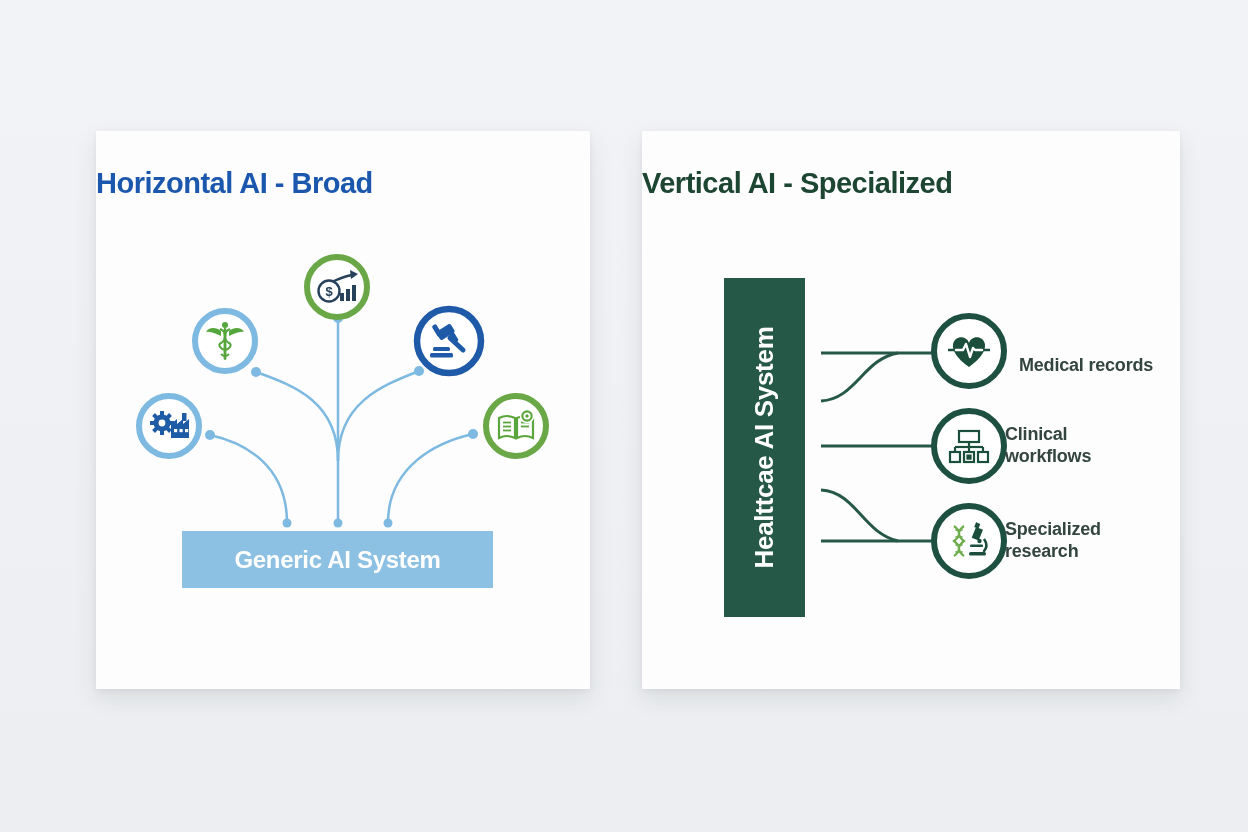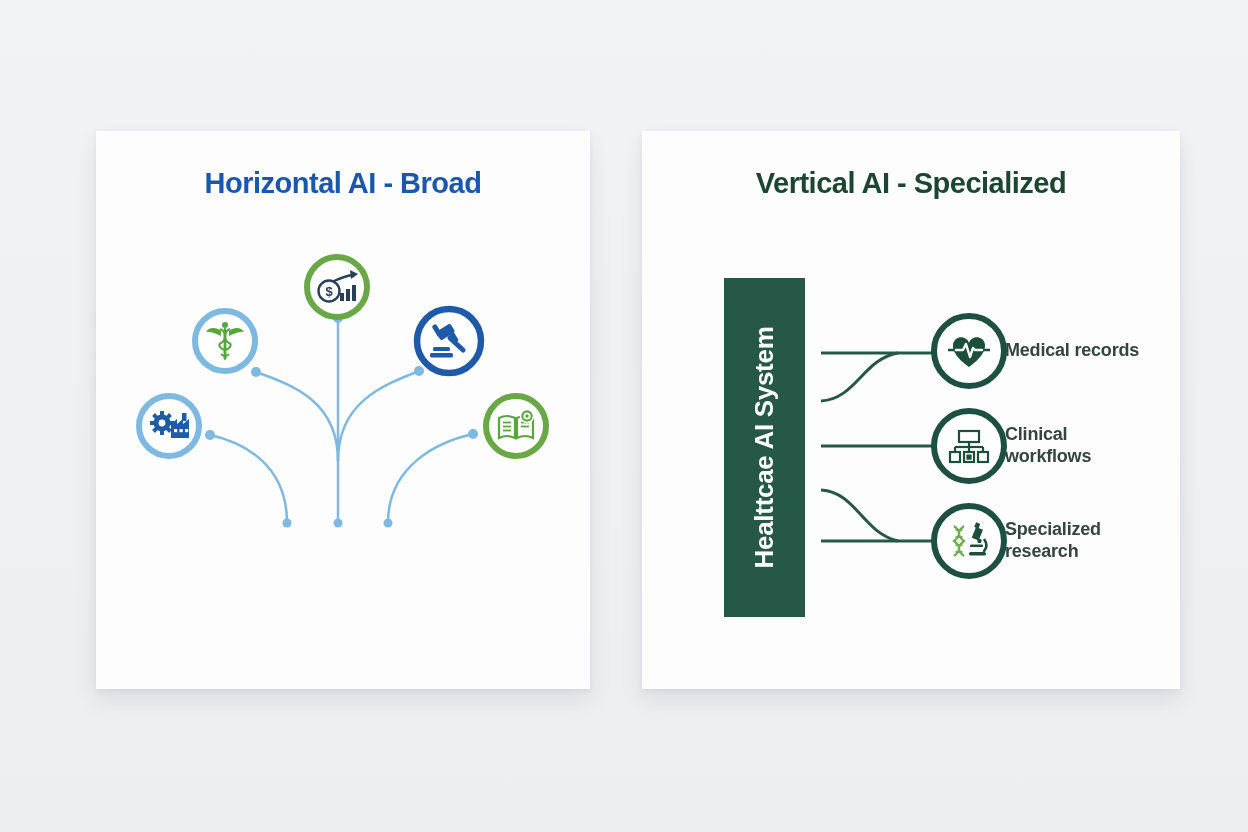--- a/index.html
+++ b/index.html
@@ -11,21 +11,21 @@
   }
   .canvas{position:absolute;inset:0;}
   .card{
     position:absolute;top:131px;height:558px;background:#fdfdfe;
     box-shadow:0 10px 22px rgba(45,55,70,0.10), 0 2px 5px rgba(45,55,70,0.06);
   }
   .card-left{left:96px;width:494px;}
   .card-right{left:642px;width:506px;padding-left:32px;}
   .card-title{
     position:absolute;top:36px;left:0;width:100%;
-    text-align:center;font-weight:700;font-size:29px;letter-spacing:-0.5px;
+    font-weight:700;font-size:29px;letter-spacing:-0.5px;
   }
   .card-left .card-title{color:#1a57ad;}
   .card-right .card-title{color:#1d4632;}
   .diagram-svg{position:absolute;left:0;top:0;width:100%;height:100%;}
   .generic-box{
     position:absolute;left:86px;top:400px;width:311px;height:57px;
     background:#8cc1e3;display:flex;align-items:center;justify-content:center;
     color:#ffffff;font-weight:700;font-size:24px;letter-spacing:-0.3px;
   }
   .system-bar{
@@ -34,21 +34,21 @@
   }
   .system-bar span{
     transform:rotate(-90deg);white-space:nowrap;color:#ffffff;
     font-weight:700;font-size:26px;letter-spacing:-0.3px;
   }
   .item-label{
     position:absolute;left:363px;transform:translateY(-50%);
     color:#344540;font-weight:700;font-size:18px;letter-spacing:-0.2px;
     line-height:1.2;width:135px;
   }
-  .label-1{top:220px;} .label-2{top:315px;} .label-3{top:410px;}
+  .label-1{top:235px;margin-left:14px;} .label-2{top:315px;} .label-3{top:410px;}
 </style>
 </head>
 <body>
 
 <div class="canvas">
 
   <div class="card card-left">
     <svg class="diagram-svg" viewBox="0 0 494 558">
 
       <g stroke="#7db9e0" stroke-width="2.5" fill="none">
@@ -143,20 +143,21 @@
           <line x1="5" y1="-4.5" x2="13" y2="-4.5" stroke-width="1.8"></line>
           <line x1="5" y1="-0.5" x2="13" y2="-0.5" stroke-width="1.8"></line>
           <circle cx="11" cy="-11" r="6.5" fill="#5aa63c" stroke="#ffffff" stroke-width="1.6"></circle>
           <circle cx="11" cy="-11" r="3.6" fill="#ffffff" stroke="none"></circle>
           <circle cx="11" cy="-11" r="1.7" fill="#5aa63c" stroke="none"></circle>
         </g>
       </g>
     </svg>
 
     <div class="card-title">Horizontal AI - Broad</div>
+    <div class="generic-box">Generic AI System</div>
   </div>
 
   <div class="card card-right">
     <svg class="diagram-svg" viewBox="0 0 506 558">
 
       <g stroke="#265847" stroke-width="3" fill="none">
         <path d="M163,222 L276,222"></path>
         <path d="M163,270 C198,268 205,228 240,222"></path>
         <path d="M163,315 L276,315"></path>
         <path d="M163,410 L276,410"></path>

